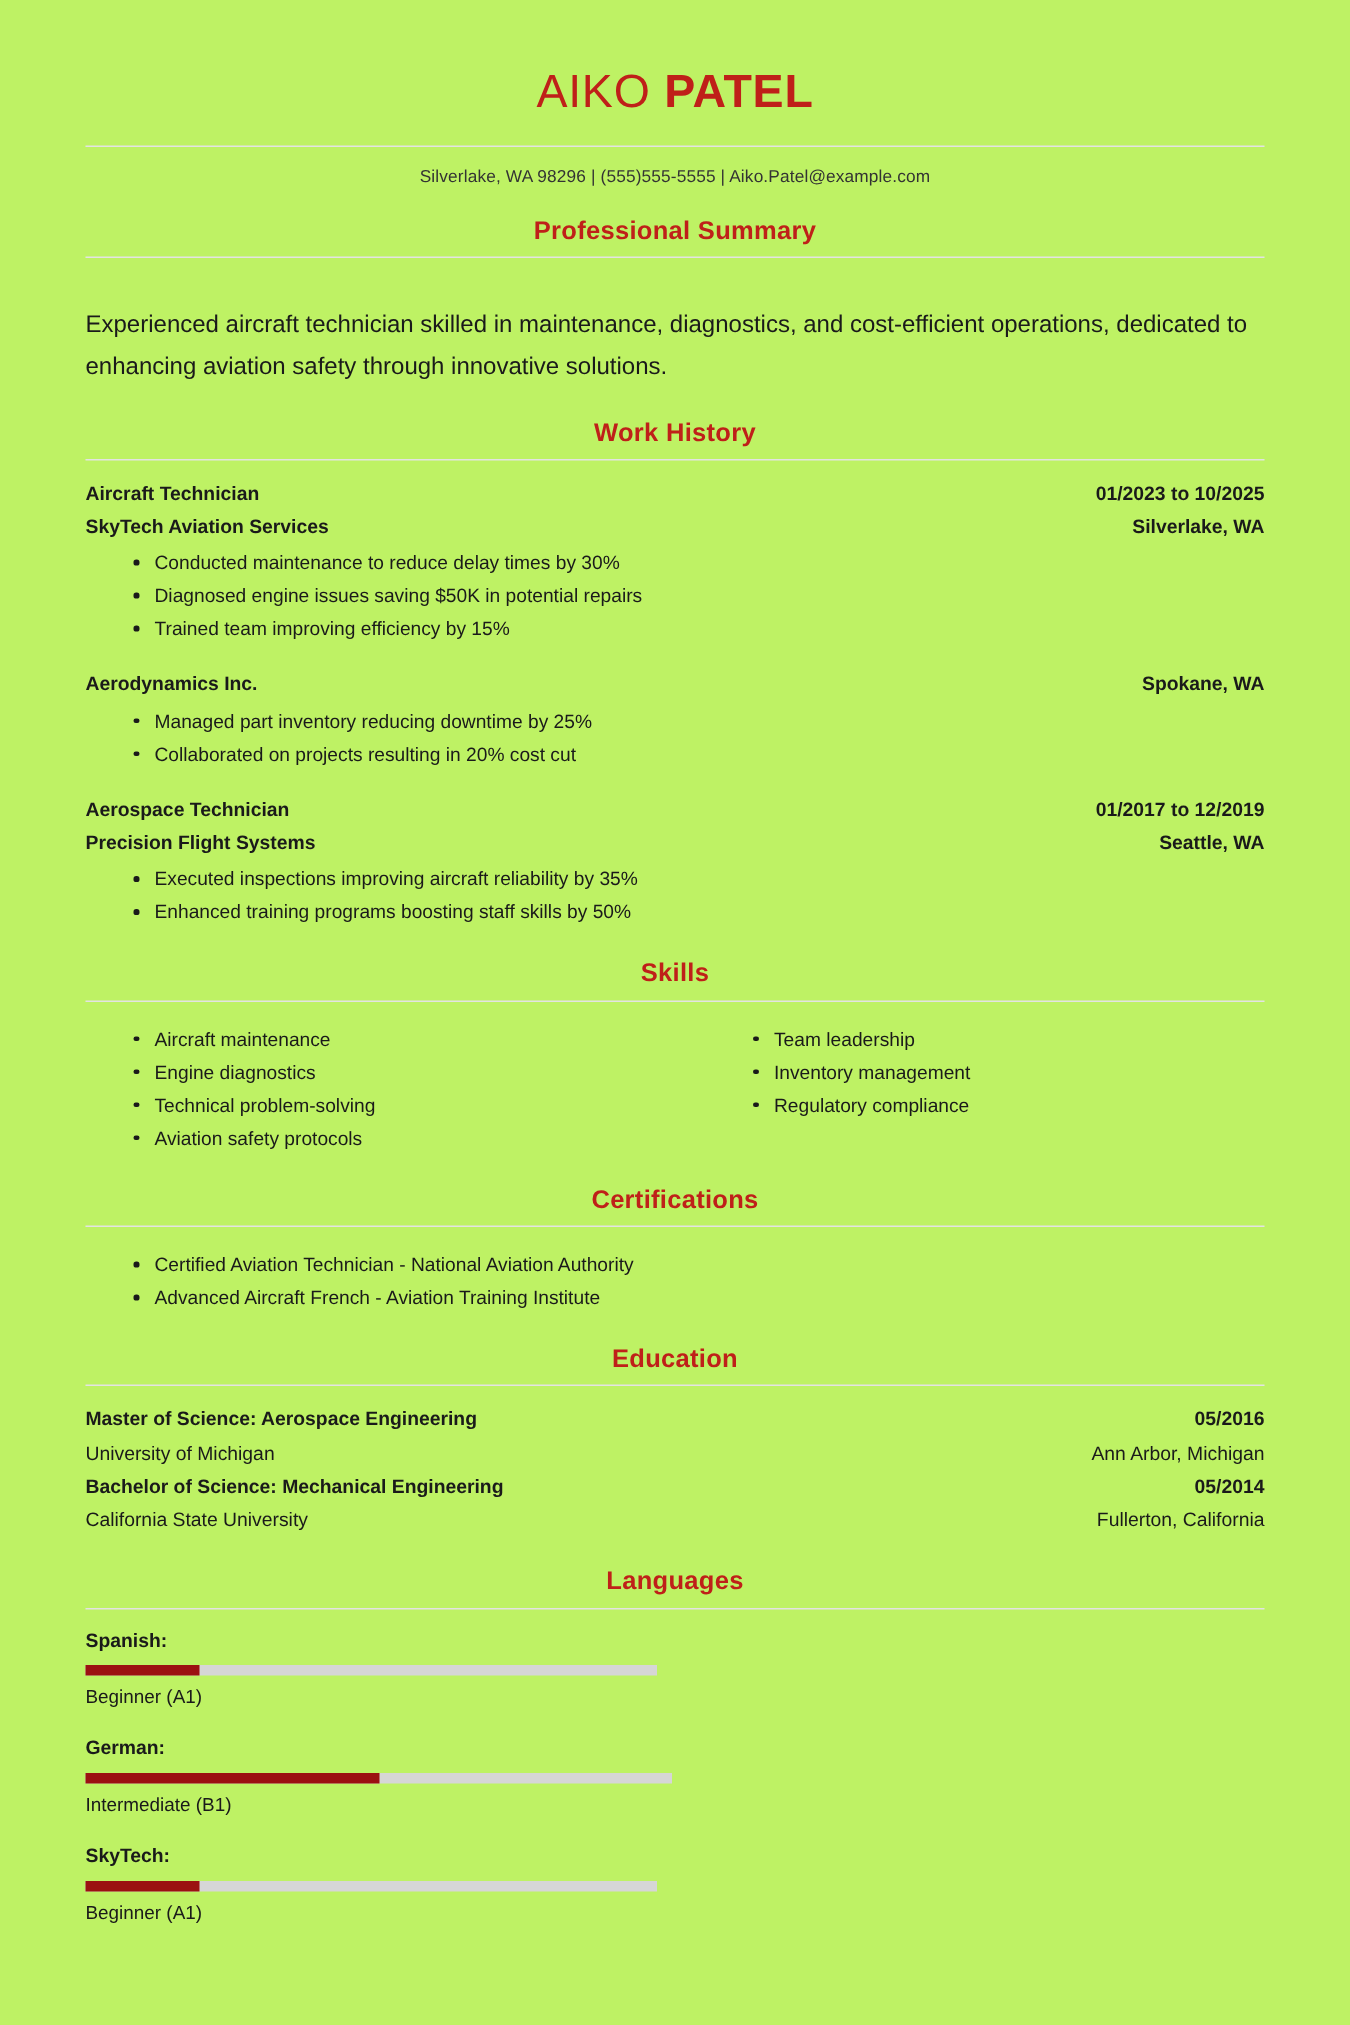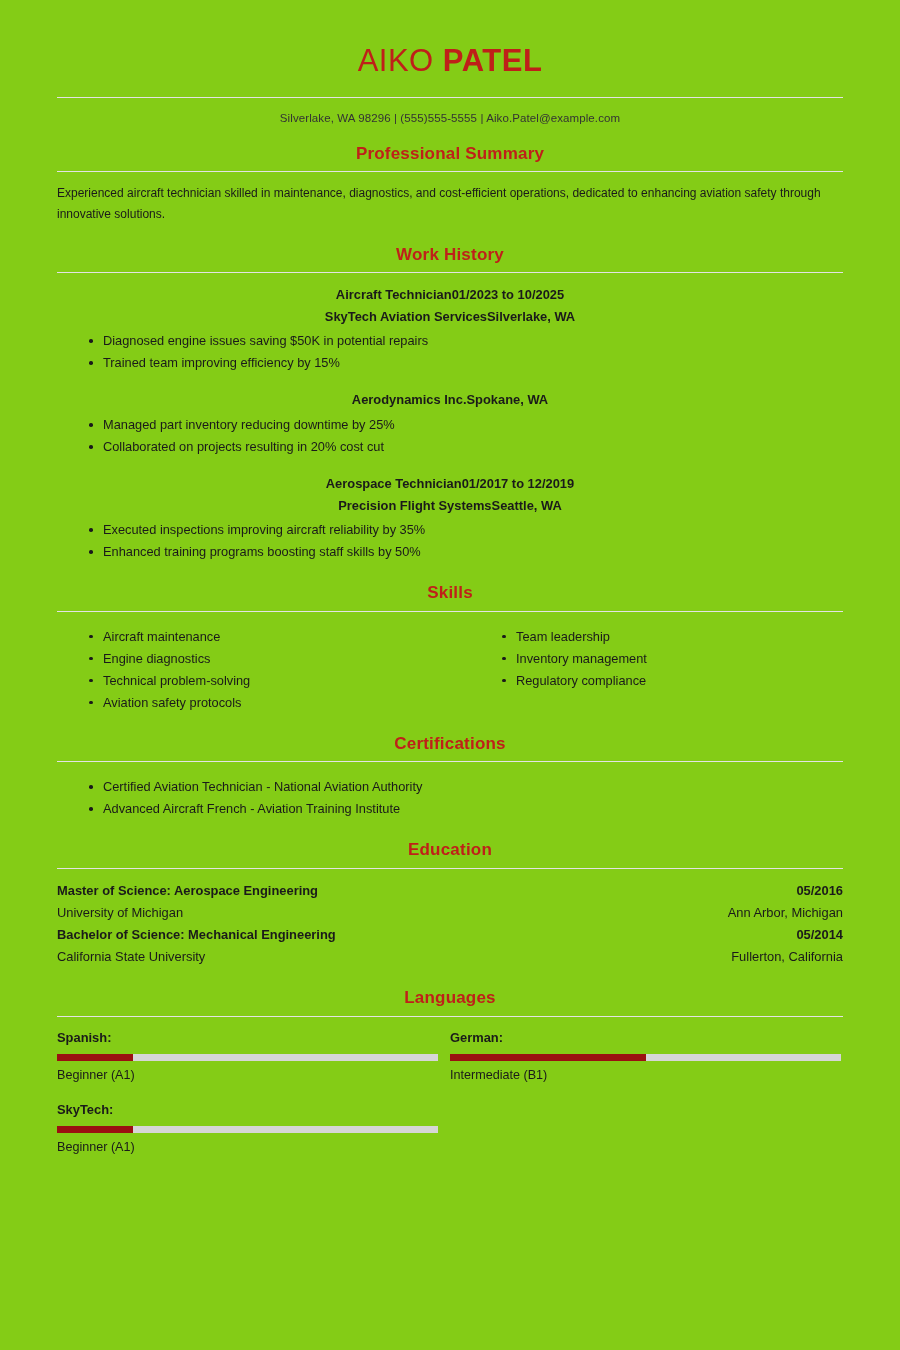--- a/index.html
+++ b/index.html
@@ -13,21 +13,21 @@
   body {
     font-family: "Liberation Sans", sans-serif;
     color: #1a1a1a;
     -webkit-font-smoothing: antialiased;
   }
 
   .page {
     position: relative;
     width: 900px;
     height: 1350px;
-    background: #84cc16;
+    background: #bef264;
     padding: 0 57px;
   }
 
   
   .header {
     padding-top: 44px;
     text-align: center;
   }
 
   .name {
@@ -66,32 +66,33 @@
 
   .section-rule {
     border-top: 1px solid #e3e3e3;
     margin-top: 7px;
   }
 
   .section-body { padding-top: 11px; }
 
   
   .summary {
-    font-size: 12px;
+    font-size: 16px;
     line-height: 1.72;
     color: #1a1a1a;
+    margin-top: 20px;
   }
 
   
   .job { margin-bottom: 15px; }
   .job:last-child { margin-bottom: 0; }
 
   .job-row {
     display: flex;
-    justify-content: center;
+    justify-content: space-between;
     align-items: baseline;
     font-size: 12.9px;
     font-weight: 700;
     line-height: 1.68;
   }
   .job-row .right { text-align: right; white-space: nowrap; }
 
   ul.bullets {
     list-style: none;
     margin-top: 3px;
@@ -135,20 +136,21 @@
     font-size: 12.9px;
     line-height: 1.72;
   }
   .edu-row.bold { font-weight: 700; }
   .edu-row .right { text-align: right; white-space: nowrap; }
 
   
   .lang-grid {
     display: flex;
     flex-wrap: wrap;
+    flex-direction: column;
   }
   .lang-item {
     width: 50%;
     margin-bottom: 14px;
   }
   .lang-name {
     font-size: 12.9px;
     font-weight: 700;
     line-height: 1.6;
   }
@@ -200,20 +202,21 @@
       <div class="job">
         <div class="job-row">
           <span class="left">Aircraft Technician</span>
           <span class="right">01/2023 to 10/2025</span>
         </div>
         <div class="job-row">
           <span class="left">SkyTech Aviation Services</span>
           <span class="right">Silverlake, WA</span>
         </div>
         <ul class="bullets">
+          <li>Conducted maintenance to reduce delay times by 30%</li>
           <li>Diagnosed engine issues saving $50K in potential repairs</li>
           <li>Trained team improving efficiency by 15%</li>
         </ul>
       </div>
 
       <div class="job">
         <div class="job-row">
           <span class="left">Aerodynamics Inc.</span>
           <span class="right">Spokane, WA</span>
         </div>

